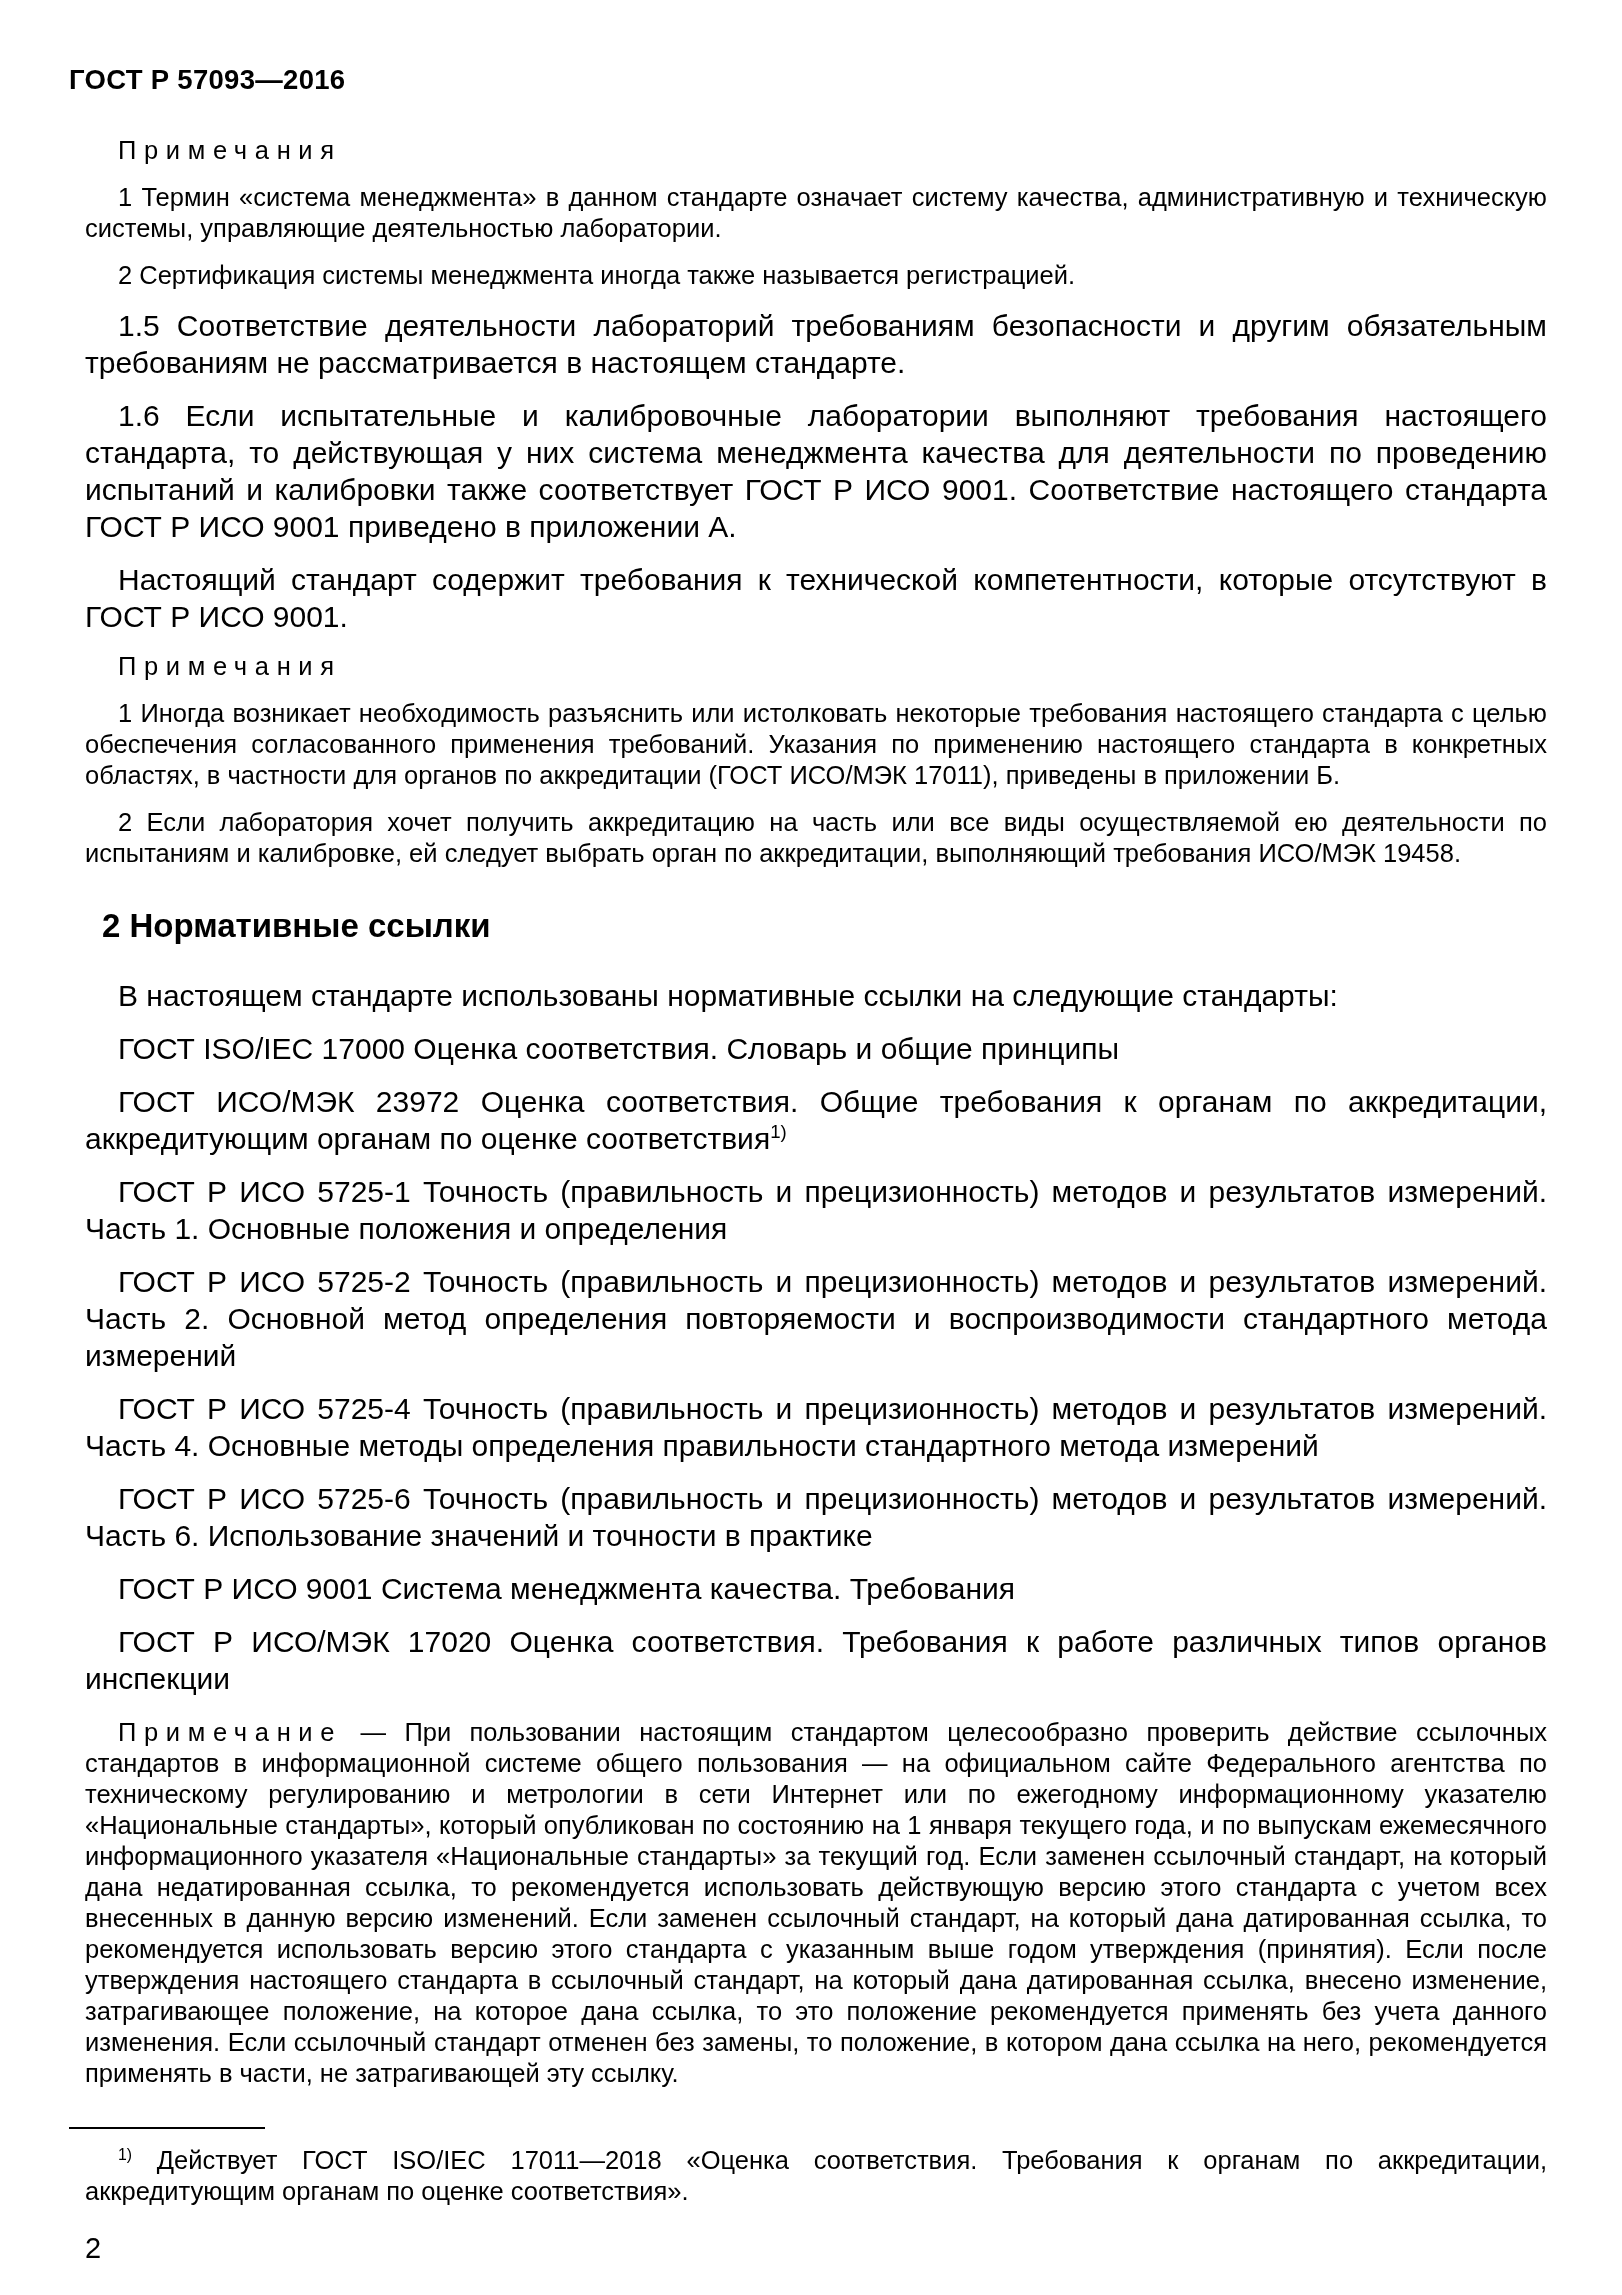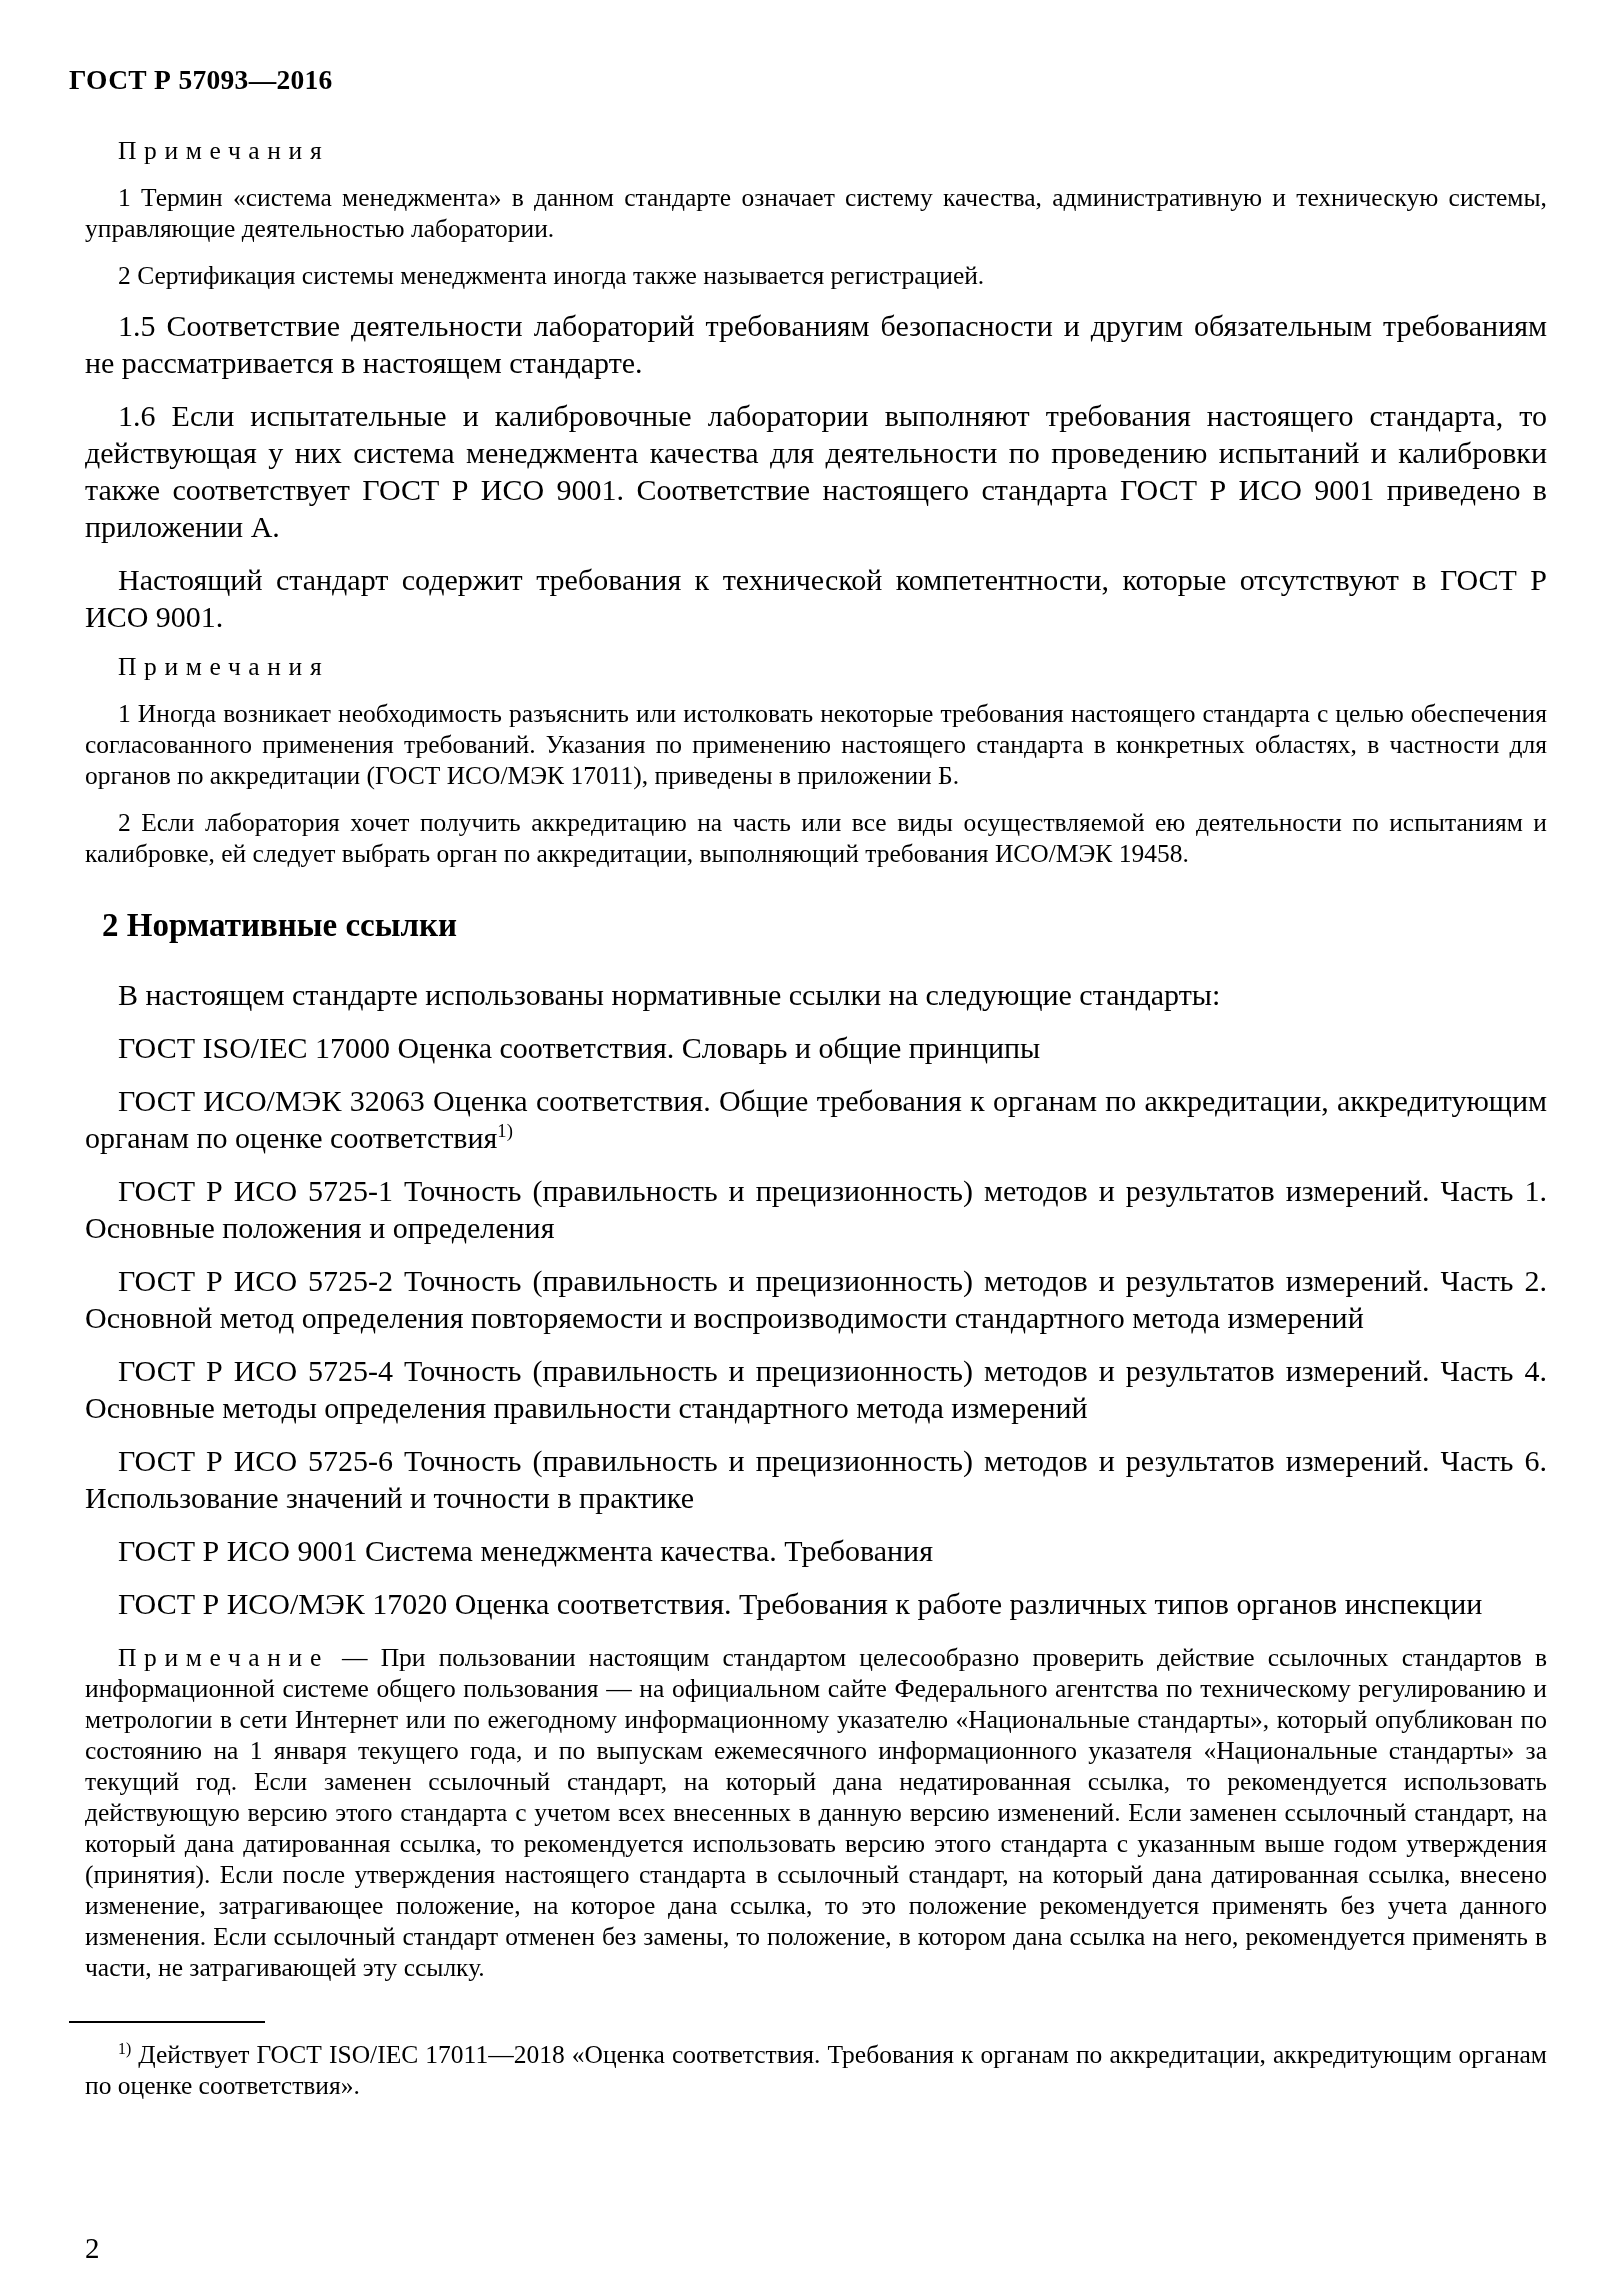--- a/index.html
+++ b/index.html
@@ -5,21 +5,21 @@
   html, body {
     margin: 0;
     padding: 0;
     background: #ffffff;
   }
   .page {
     width: 1623px;
     height: 2295px;
     background: #ffffff;
     color: #000000;
-    font-family: Liberation Serif, serif;
+    font-family: Liberation Sans, sans-serif;
     position: relative;
     box-sizing: border-box;
     padding: 64px 60px 0 69px;
     overflow: hidden;
   }
   p { margin: 16px; }
 
   .doc-number {
     font-size: 27.5px;
     font-weight: bold;
@@ -96,21 +96,21 @@
     <p class="note-text indent spaced">Примечания</p>
     <p class="note-text indent">1 Иногда возникает необходимость разъяснить или истолковать некоторые требования настоящего стандарта с целью обеспечения согласованного применения требований. Указания по применению настоящего стандарта в конкретных областях, в частности для органов по аккредитации (ГОСТ ИСО/МЭК 17011), приведены в приложении Б.</p>
     <p class="note-text indent">2 Если лаборатория хочет получить аккредитацию на часть или все виды осуществляемой ею деятельности по испытаниям и калибровке, ей следует выбрать орган по аккредитации, выполняющий требования ИСО/МЭК 19458.</p>
   </div>
 
   <h2 class="section-heading">2 Нормативные ссылки</h2>
 
   <p class="body-text indent">В настоящем стандарте использованы нормативные ссылки на следующие стандарты:</p>
 
   <p class="body-text indent"><span>ГОСТ ISO/IEC 17000 Оценка соответствия. Словарь и общие принципы</span><sup class="marker"></sup></p>
-  <p class="body-text indent"><span>ГОСТ ИСО/МЭК 32063 Оценка соответствия. Общие требования к органам по аккредитации, аккредитующим органам по оценке соответствия</span><sup class="marker">1)</sup></p>
+  <p class="body-text indent"><span>ГОСТ ИСО/МЭК 23972 Оценка соответствия. Общие требования к органам по аккредитации, аккредитующим органам по оценке соответствия</span><sup class="marker">1)</sup></p>
   <p class="body-text indent"><span>ГОСТ Р ИСО 5725-1 Точность (правильность и прецизионность) методов и результатов измерений. Часть 1. Основные положения и определения</span><sup class="marker"></sup></p>
   <p class="body-text indent"><span>ГОСТ Р ИСО 5725-2 Точность (правильность и прецизионность) методов и результатов измерений. Часть 2. Основной метод определения повторяемости и воспроизводимости стандартного метода измерений</span><sup class="marker"></sup></p>
   <p class="body-text indent"><span>ГОСТ Р ИСО 5725-4 Точность (правильность и прецизионность) методов и результатов измерений. Часть 4. Основные методы определения правильности стандартного метода измерений</span><sup class="marker"></sup></p>
   <p class="body-text indent"><span>ГОСТ Р ИСО 5725-6 Точность (правильность и прецизионность) методов и результатов измерений. Часть 6. Использование значений и точности в практике</span><sup class="marker"></sup></p>
   <p class="body-text indent"><span>ГОСТ Р ИСО 9001 Система менеджмента качества. Требования</span><sup class="marker"></sup></p>
   <p class="body-text indent"><span>ГОСТ Р ИСО/МЭК 17020 Оценка соответствия. Требования к работе различных типов органов инспекции</span><sup class="marker"></sup></p>
 
   <p class="note-text indent refs-note"><span class="spaced">Примечание</span> <span>— При пользовании настоящим стандартом целесообразно проверить действие ссылочных стандартов в информационной системе общего пользования — на официальном сайте Федерального агентства по техническому регулированию и метрологии в сети Интернет или по ежегодному информационному указателю «Национальные стандарты», который опубликован по состоянию на 1 января текущего года, и по выпускам ежемесячного информационного указателя «Национальные стандарты» за текущий год. Если заменен ссылочный стандарт, на который дана недатированная ссылка, то рекомендуется использовать действующую версию этого стандарта с учетом всех внесенных в данную версию изменений. Если заменен ссылочный стандарт, на который дана датированная ссылка, то рекомендуется использовать версию этого стандарта с указанным выше годом утверждения (принятия). Если после утверждения настоящего стандарта в ссылочный стандарт, на который дана датированная ссылка, внесено изменение, затрагивающее положение, на которое дана ссылка, то это положение рекомендуется применять без учета данного изменения. Если ссылочный стандарт отменен без замены, то положение, в котором дана ссылка на него, рекомендуется применять в части, не затрагивающей эту ссылку.</span></p>
 
   <div class="footnote-area">

